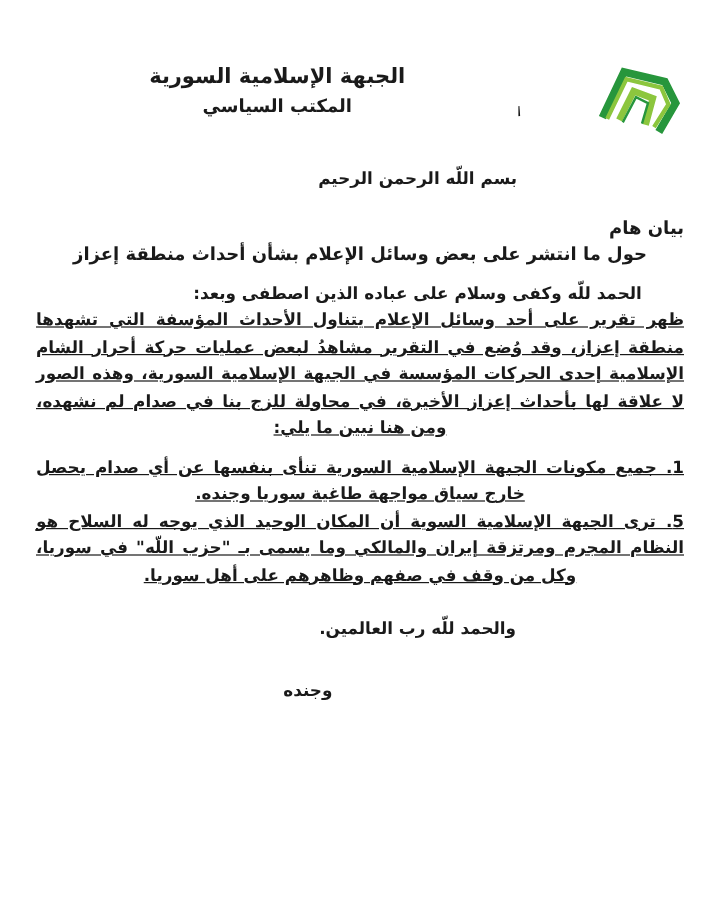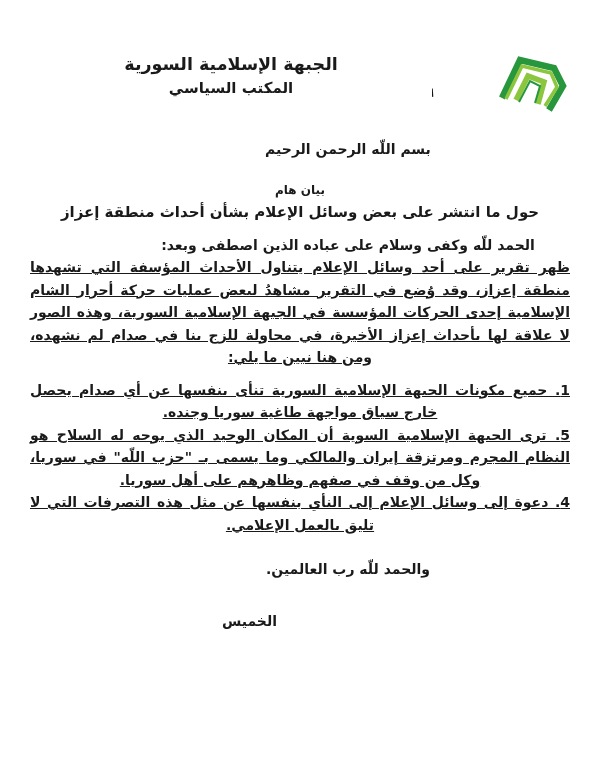--- a/index.html
+++ b/index.html
@@ -33,21 +33,21 @@
   .org-title   { font-size: 17.5px; line-height: 24px; }
   .office-title{ font-size: 15px; line-height: 24px; }
 
   .doc-line, .doc-para {
     font-size: 14px;
     line-height: 22.5px;
   }
   .center { text-align: center; }
   .shift-r { transform: translateX(48px); }
   .basmala  { margin-top: 18px; }
-  .stmt-title { margin-top: 18px; font-size: 12px; }
+  .stmt-title { margin-top: 18px; font-size: 15px; text-align: right; }
   .stmt-subtitle { font-size: 15px; }
   .intro { margin-top: 10px; }
   .doc-para {
     text-align: justify;
     text-align-last: center;
     text-decoration: underline;
     -moz-text-align-last: center;
   }
   .items { margin-top: 10px; }
   .closing { margin-top: 22px; }
@@ -88,22 +88,21 @@
   <div class="doc-line center stmt-title">بيان هام</div>
   <div class="doc-line center stmt-subtitle">حول ما انتشر على بعض وسائل الإعلام بشأن أحداث منطقة إعزاز</div>
 
   <div class="doc-line center shift-r intro">الحمد للّه وكفى وسلام على عباده الذين اصطفى وبعد:</div>
 
   <div class="doc-para">ظهر تقرير على أحد وسائل الإعلام يتناول الأحداث المؤسفة التي تشهدها منطقة إعزاز، وقد وُضع في التقرير مشاهدُ لبعض عمليات حركة أحرار الشام الإسلامية إحدى الحركات المؤسسة في الجبهة الإسلامية السورية، وهذه الصور لا علاقة لها بأحداث إعزاز الأخيرة، في محاولة للزج بنا في صدام لم نشهده، ومن هنا نبين ما يلي:</div>
 
   <div class="items">
     <div class="doc-para">1. جميع مكونات الجبهة الإسلامية السورية تنأى بنفسها عن أي صدام يحصل خارج سياق مواجهة طاغية سوريا وجنده.</div>
     <div class="doc-para">5. ترى الجبهة الإسلامية السوية أن المكان الوحيد الذي يوجه له السلاح هو النظام المجرم ومرتزقة إيران والمالكي وما يسمى بـ "حزب اللّه" في سوريا، وكل من وقف في صفهم وظاهرهم على أهل سوريا.</div>
-    <div class="doc-para">4. دعوة إلى وسائل الإعلام إلى النأي بنفسها عن مثل هذه التصرفات التي لا تليق بالعمل الإعلامي.</div>
   </div>
 
   <div class="doc-line center shift-r closing">والحمد للّه رب العالمين.</div>
 
   <div class="signoff">
-    <div class="doc-line">الخميس</div>
+    <div class="doc-line">وجنده</div>
   </div>
 
 </div>
 
 </body></html>

